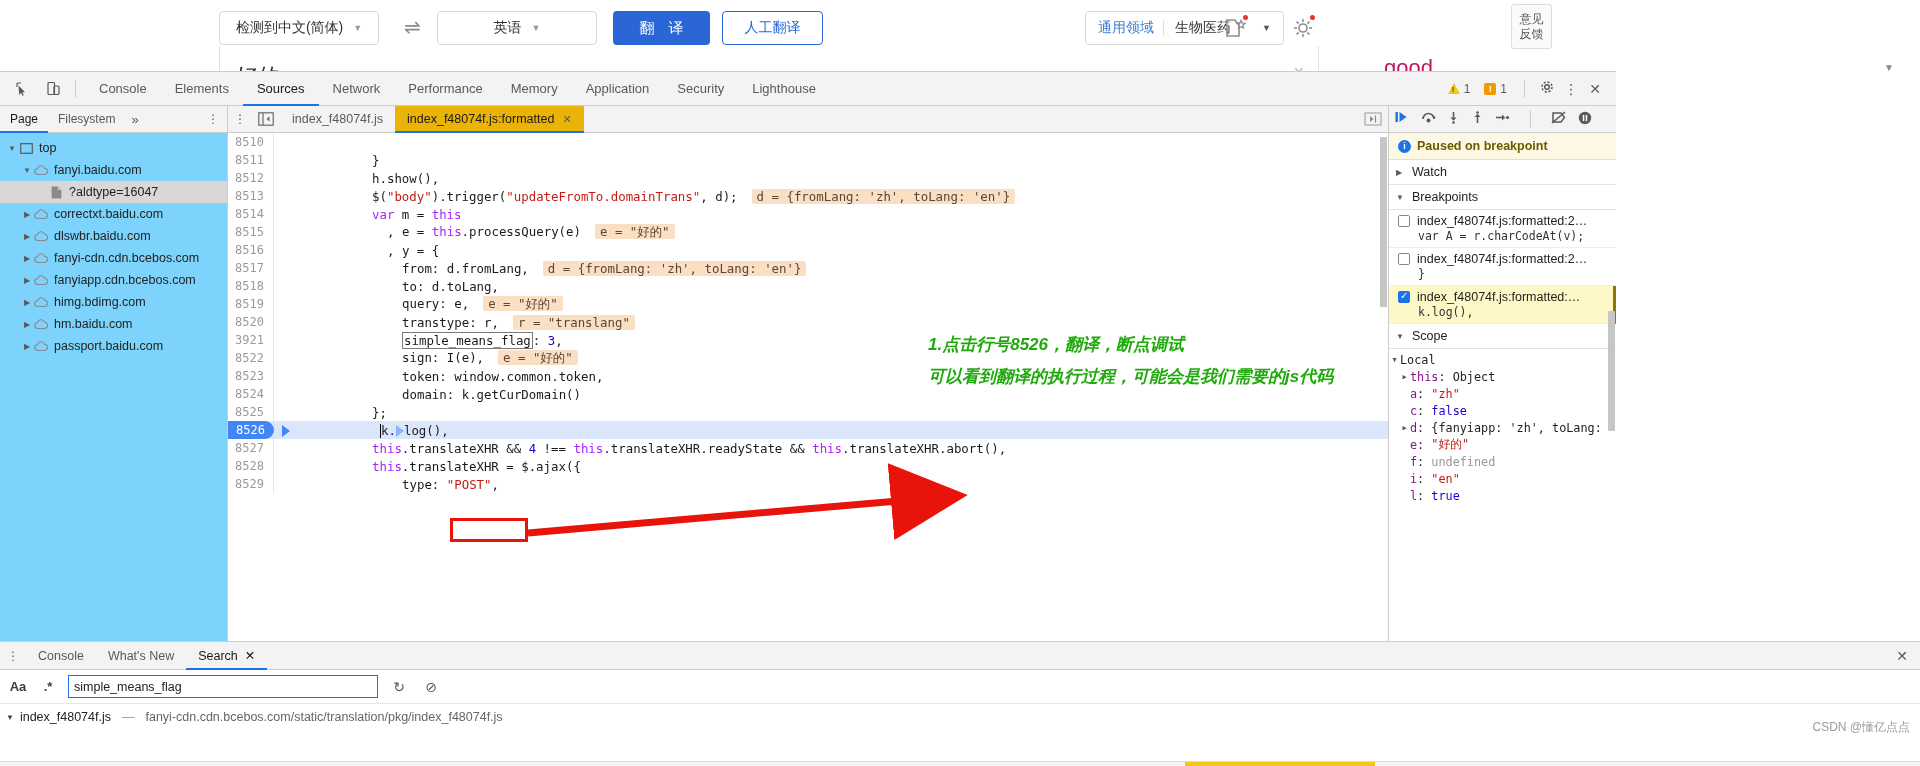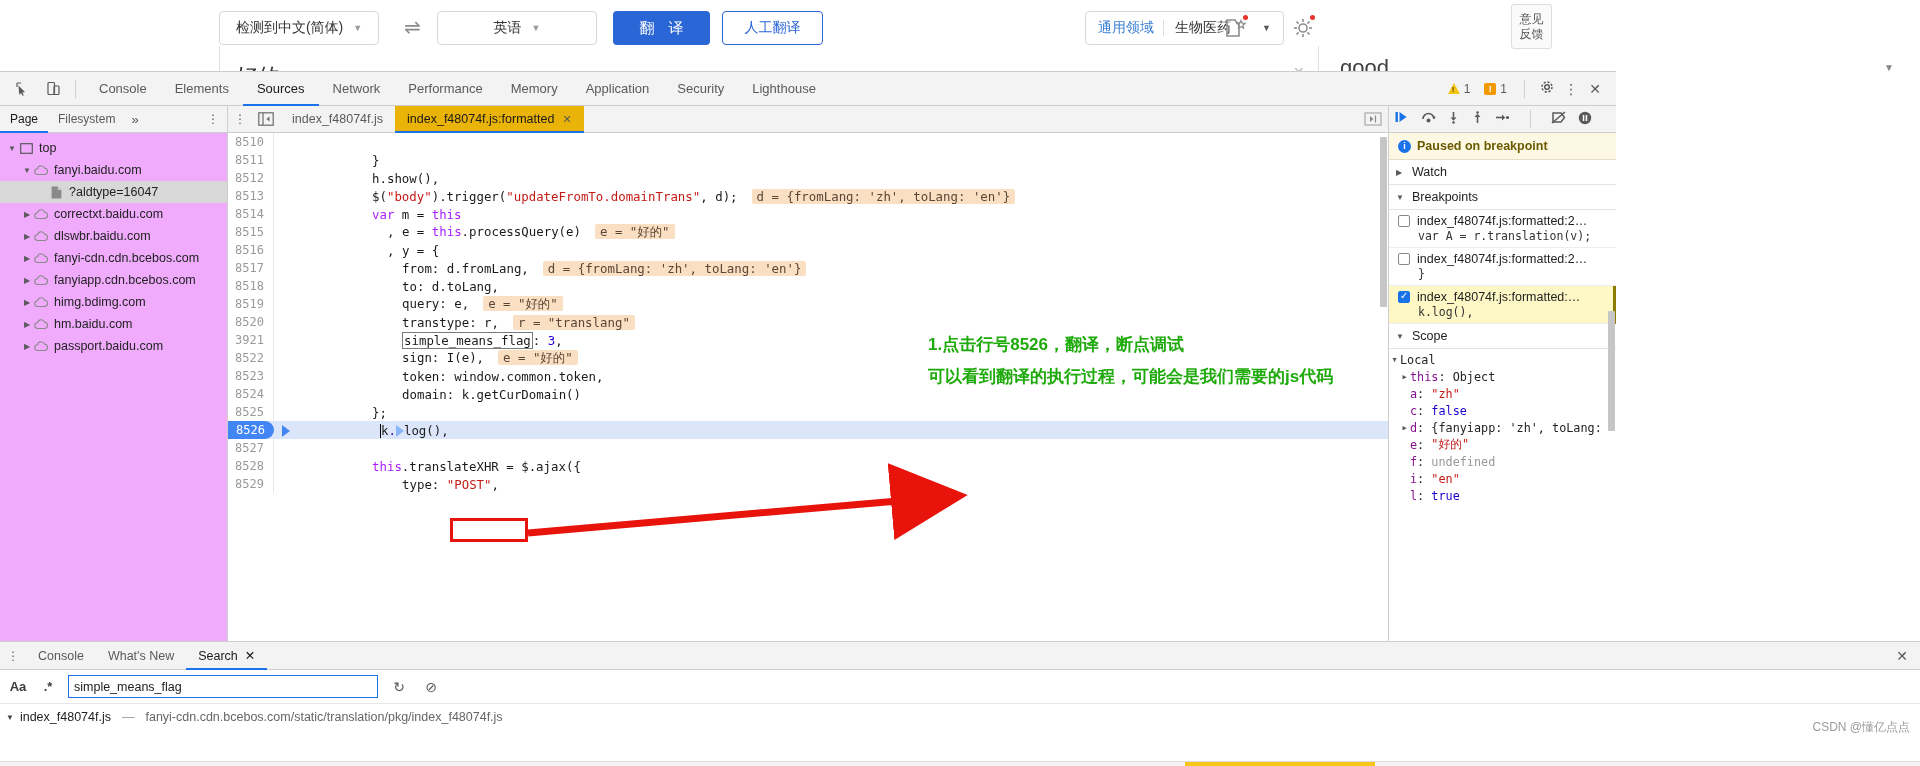--- a/index.html
+++ b/index.html
@@ -50,21 +50,21 @@
     position:absolute; left:1511px; top:4px; width:41px; height:45px; border:1px solid #ddd;
     border-radius:3px; background:#fafafa; font-size:12px; color:#555; line-height:15px;
     display:flex; flex-direction:column; align-items:center; justify-content:center;
   }
   #page-textarea {
     position:absolute; left:219px; top:46px; width:1100px; height:57px;
     border:1px solid #e0e0e0; border-top:none; background:#fff; overflow:hidden;
   }
   #src-text { position:absolute; left:16px; top:16px; font-size:22px; color:#333; }
   #src-clear { position:absolute; right:14px; top:16px; font-size:18px; color:#b5b5b5; }
-  #out-text { position:absolute; left:1340px; top:55px; font-size:22px; color:#404040; }
+  #out-text { position:absolute; left:1384px; top:55px; font-size:22px; color:#be185d; }
   #out-caret { position:absolute; left:1884px; top:62px; font-size:10px; color:#888; }
 
   
   #devtools { position:absolute; left:0; top:71px; width:1616px; height:695px; background:#f3f3f3;
               border-top:1px solid #cdcdcd; }
 
   
   #dt-tabbar { height:34px; background:#f3f3f3; border-bottom:1px solid #cdcdcd;
                display:flex; align-items:stretch; position:relative; }
   .dt-toolicon { width:26px; display:flex; align-items:center; justify-content:center; color:#5a5a5a; }
@@ -79,21 +79,21 @@
   .tri-warn { width:0;height:0;border-left:6px solid transparent;border-right:6px solid transparent;border-bottom:11px solid #f5c518; position:relative;}
   .tri-warn::after{content:"!";position:absolute;left:-2px;top:2px;font-size:8px;color:#5a4300;font-weight:bold;}
   .sq-err { width:12px;height:12px;background:#f29900;border-radius:2px;color:#fff;font-size:9px;font-weight:bold;
             display:flex;align-items:center;justify-content:center;}
   #dt-right .ic { width:22px; text-align:center; color:#5a5a5a; font-size:14px; }
 
   
   #sources { position:absolute; left:0; top:34px; right:0; bottom:0; display:flex; }
 
   
-  #navigator { width:228px; border-right:1px solid #cdcdcd; background:#f0abfc; display:flex; flex-direction:column;justify-content:space-between; }
+  #navigator { width:228px; border-right:1px solid #cdcdcd; background:#7dd3fc; display:flex; flex-direction:column;justify-content:space-between; }
   #nav-tabs { height:27px; background:#f3f3f3; border-bottom:1px solid #cdcdcd; display:flex; align-items:stretch; position:relative;}
   .nav-tab { padding:0 10px; display:flex; align-items:center; font-size:12px; color:#5a5a5a; position:relative; }
   .nav-tab.active { color:#1a1a1a; }
   .nav-tab.active::after { content:""; position:absolute;left:0;right:0;bottom:-1px;height:2px;background:#1a73e8; }
   .nav-more { padding:0 6px; display:flex; align-items:center; color:#5a5a5a; font-size:13px;}
   #nav-kebab { margin-left:auto; padding:0 8px; display:flex;align-items:center; color:#5a5a5a; }
   #nav-tree { flex:1; overflow:hidden; padding-top:4px; font-size:12.5px; color:#222; }
   .tr { height:22px; display:flex; align-items:center; white-space:nowrap; }
   .tr.sel { background:#d8d8d8; }
   .tw { width:12px; display:inline-block; text-align:center; color:#5a5a5a; font-size:8px; flex:none;}
@@ -128,21 +128,21 @@
   .bpdot { display:inline-block; width:0;height:0; border-top:6px solid transparent; border-bottom:6px solid transparent;
            border-left:8px solid #4285f4; vertical-align:middle; }
   .caretbar { display:inline-block; width:1px; height:14px; background:#000; vertical-align:-3px; }
 
   
   #redbox { position:absolute; left:222px; top:385px; width:78px; height:24px; border:3px solid #e8130a; }
   
   #arrow { position:absolute; left:0; top:0; pointer-events:none; }
   
   #annot { position:absolute; left:700px; top:196px; color:#1faa0c; font-size:17px; line-height:32px;
-           font-family:"Liberation Sans",sans-serif; font-weight:600; white-space:nowrap; }
+           font-family:"Liberation Sans",sans-serif; font-weight:600; white-space:nowrap;font-style:italic; }
 
   
   #hscroll { height:13px; background:#f1f1f1; border-top:1px solid #e2e2e2; display:flex; align-items:center; }
   #hscroll .arr { width:12px; text-align:center; color:#7a7a7a; font-size:8px;}
   #hscroll .thumb { height:9px; background:#c6c6c6; border-radius:1px; width:535px; margin-left:1px; }
 
   
   #findbar { height:32px; background:#f3f3f3; border-top:1px solid #cdcdcd; display:flex; align-items:center; padding:0 8px; gap:6px;}
   #findinput { flex:1; height:22px; background:#fff; border:1px solid #cfcfcf; font-size:12.5px; padding:0 6px;
                display:flex; align-items:center; color:#222; }
@@ -500,21 +500,21 @@
             <div class="cl"><div class="gut">8517</div><div class="codetxt"><span style="padding-left:120px"></span>from: d.fromLang,<span style="padding-left:14px"></span><span class="bubble">d = {fromLang: 'zh', toLang: 'en'}</span></div></div>
             <div class="cl"><div class="gut">8518</div><div class="codetxt"><span style="padding-left:120px"></span>to: d.toLang,</div></div>
             <div class="cl"><div class="gut">8519</div><div class="codetxt"><span style="padding-left:120px"></span>query: e,<span style="padding-left:14px"></span><span class="bubble">e = "好的"</span></div></div>
             <div class="cl"><div class="gut">8520</div><div class="codetxt"><span style="padding-left:120px"></span>transtype: r,<span style="padding-left:14px"></span><span class="bubble">r = "translang"</span></div></div>
             <div class="cl"><div class="gut">3921</div><div class="codetxt"><span style="padding-left:120px"></span><span class="boxed">simple_means_flag</span>: <span class="n">3</span>,</div></div>
             <div class="cl"><div class="gut">8522</div><div class="codetxt"><span style="padding-left:120px"></span>sign: I(e),<span style="padding-left:14px"></span><span class="bubble">e = "好的"</span></div></div>
             <div class="cl"><div class="gut">8523</div><div class="codetxt"><span style="padding-left:120px"></span>token: window.common.token,</div></div>
             <div class="cl"><div class="gut">8524</div><div class="codetxt"><span style="padding-left:120px"></span>domain: k.getCurDomain()</div></div>
             <div class="cl"><div class="gut">8525</div><div class="codetxt"><span style="padding-left:90px"></span>};</div></div>
             <div class="cl exec"><div class="gut">8526</div><div class="codetxt"><span class="bpdot"></span><span style="padding-left:90px"></span><span class="caretbar"></span>k<span class="n">.</span><span class="bpdot" style="border-left-color:#8ab4f8"></span>log(),</div></div>
-            <div class="cl"><div class="gut">8527</div></div>
+            <div class="cl"><div class="gut">8527</div><div class="codetxt"><span style="padding-left:90px"></span><span class="k">this</span>.translateXHR &amp;&amp; <span class="n">4</span> !== <span class="k">this</span>.translateXHR.readyState &amp;&amp; <span class="k">this</span>.translateXHR.abort(),</div></div>
             <div class="cl"><div class="gut">8528</div><div class="codetxt"><span style="padding-left:90px"></span><span class="k">this</span>.translateXHR = $.ajax({</div></div>
             <div class="cl"><div class="gut">8529</div><div class="codetxt"><span style="padding-left:120px"></span>type: <span class="s">"POST"</span>,</div></div>
           </div>
 
         <div id="redbox"></div>
 
         <svg id="arrow" width="1090" height="440">
           <defs>
             <marker id="ah" markerWidth="11" markerHeight="11" refX="1" refY="5.5" orient="auto">
               <path d="M0,0 L11,5.5 L0,11 z" fill="#e8130a"></path>
@@ -621,21 +621,21 @@
         <span class="tw2">▼</span>
         <span>Breakpoints</span>
       </div>
 
       <div id="bplist">
           <div class="bp">
             <div class="row1">
               <span class="cb"></span>
               <span>index_f48074f.js:formatted:2…</span>
             </div>
-            <div class="row2">var A = r.translation(v);</div>
+            <div class="row2">var A = r.charCodeAt(v);</div>
           </div>
           <div class="bp">
             <div class="row1">
               <span class="cb"></span>
               <span>index_f48074f.js:formatted:2…</span>
             </div>
             <div class="row2">}</div>
           </div>
           <div class="bp active">
             <div class="row1">

